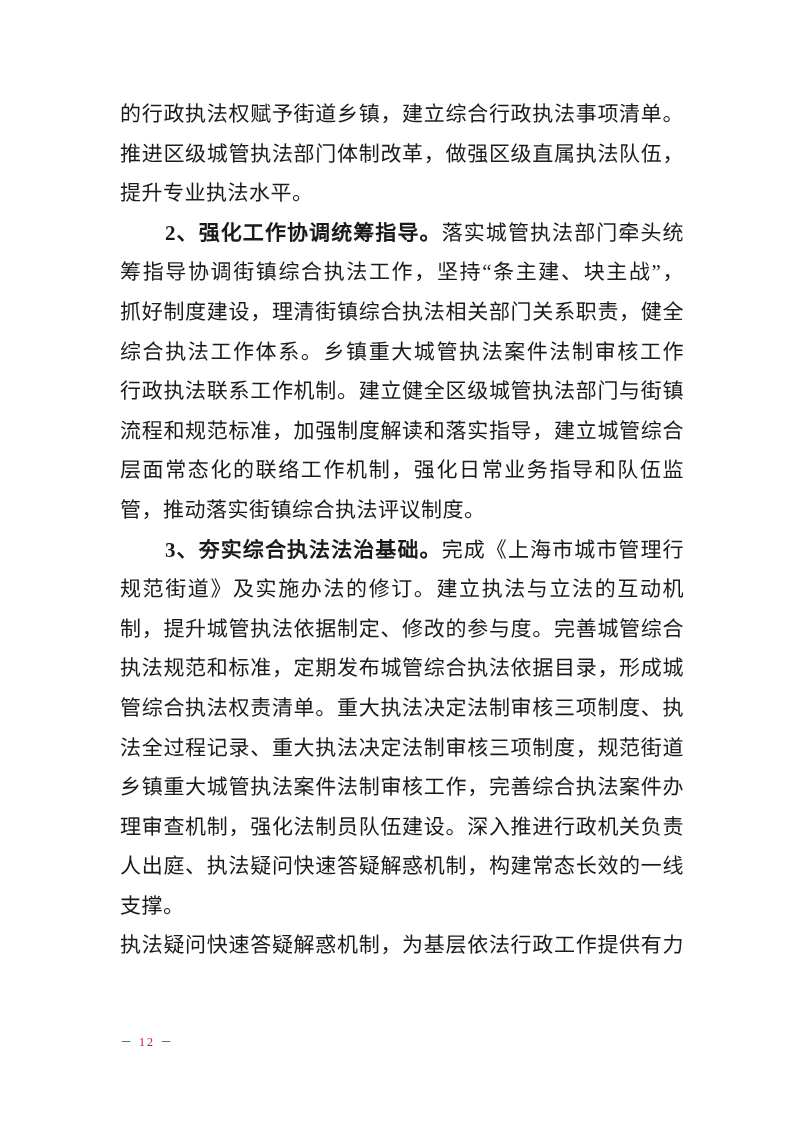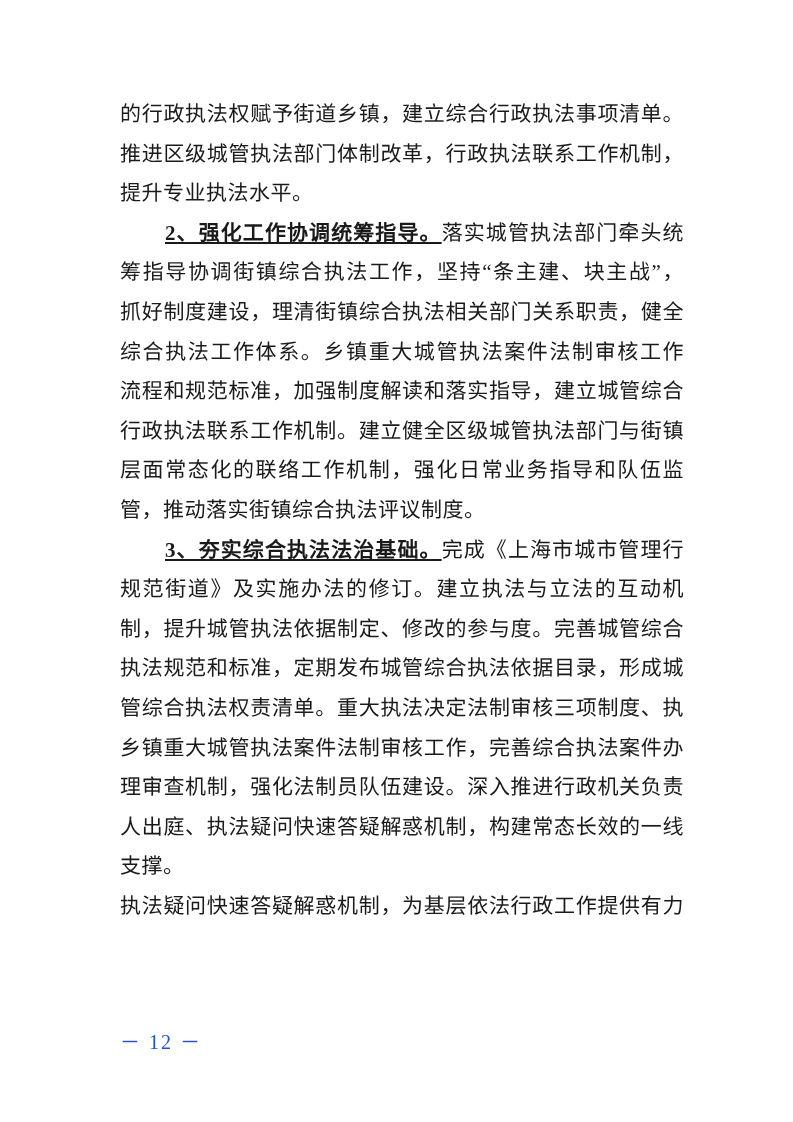--- a/index.html
+++ b/index.html
@@ -39,56 +39,56 @@
     white-space: normal;
   }
   .line.lastline {
     text-align-last: left;
   }
   .line.indent {
     text-indent: 45px;
   }
   .bold {
     font-weight: 700;
-    text-decoration: underline;
   }
   .footer {
     position: absolute;
     left: 120px;
     top: 1028px;
-    font-size: 20px;
+    font-size: 12px;
     line-height: 28px;
     letter-spacing: 2px;
-    color: #1d4ed8;
+    color: #be185d;
   }
 </style>
 </head>
 <body>
 
 <div class="page">
 
   <div class="textblock">
     <div class="line"><span>的行政执法权赋予街道乡镇，建立综合行政执法事项清单。</span></div>
-    <div class="line"><span>推进区级城管执法部门体制改革，行政执法联系工作机制，</span></div>
+    <div class="line"><span>推进区级城管执法部门体制改革，做强区级直属执法队伍，</span></div>
     <div class="line lastline"><span>提升专业执法水平。</span></div>
 
     <div class="line indent"><span class="bold">2、强化工作协调统筹指导。</span><span>落实城管执法部门牵头统</span></div>
     <div class="line"><span>筹指导协调街镇综合执法工作，坚持“条主建、块主战”，</span></div>
     <div class="line"><span>抓好制度建设，理清街镇综合执法相关部门关系职责，健全</span></div>
     <div class="line"><span>综合执法工作体系。乡镇重大城管执法案件法制审核工作</span></div>
+    <div class="line"><span>行政执法联系工作机制。建立健全区级城管执法部门与街镇</span></div>
     <div class="line"><span>流程和规范标准，加强制度解读和落实指导，建立城管综合</span></div>
-    <div class="line"><span>行政执法联系工作机制。建立健全区级城管执法部门与街镇</span></div>
     <div class="line"><span>层面常态化的联络工作机制，强化日常业务指导和队伍监</span></div>
     <div class="line lastline"><span>管，推动落实街镇综合执法评议制度。</span></div>
 
     <div class="line indent"><span class="bold">3、夯实综合执法法治基础。</span><span>完成《上海市城市管理行</span></div>
     <div class="line"><span>规范街道》及实施办法的修订。建立执法与立法的互动机</span></div>
     <div class="line"><span>制，提升城管执法依据制定、修改的参与度。完善城管综合</span></div>
     <div class="line"><span>执法规范和标准，定期发布城管综合执法依据目录，形成城</span></div>
     <div class="line"><span>管综合执法权责清单。重大执法决定法制审核三项制度、执</span></div>
+    <div class="line"><span>法全过程记录、重大执法决定法制审核三项制度，规范街道</span></div>
     <div class="line"><span>乡镇重大城管执法案件法制审核工作，完善综合执法案件办</span></div>
     <div class="line"><span>理审查机制，强化法制员队伍建设。深入推进行政机关负责</span></div>
     <div class="line"><span>人出庭、执法疑问快速答疑解惑机制，构建常态长效的一线</span></div>
     <div class="line lastline"><span>支撑。</span></div>
     <div class="line"><span>执法疑问快速答疑解惑机制，为基层依法行政工作提供有力</span></div>
   </div>
 
   <div class="footer">－ 12 －</div>
 
 </div>

